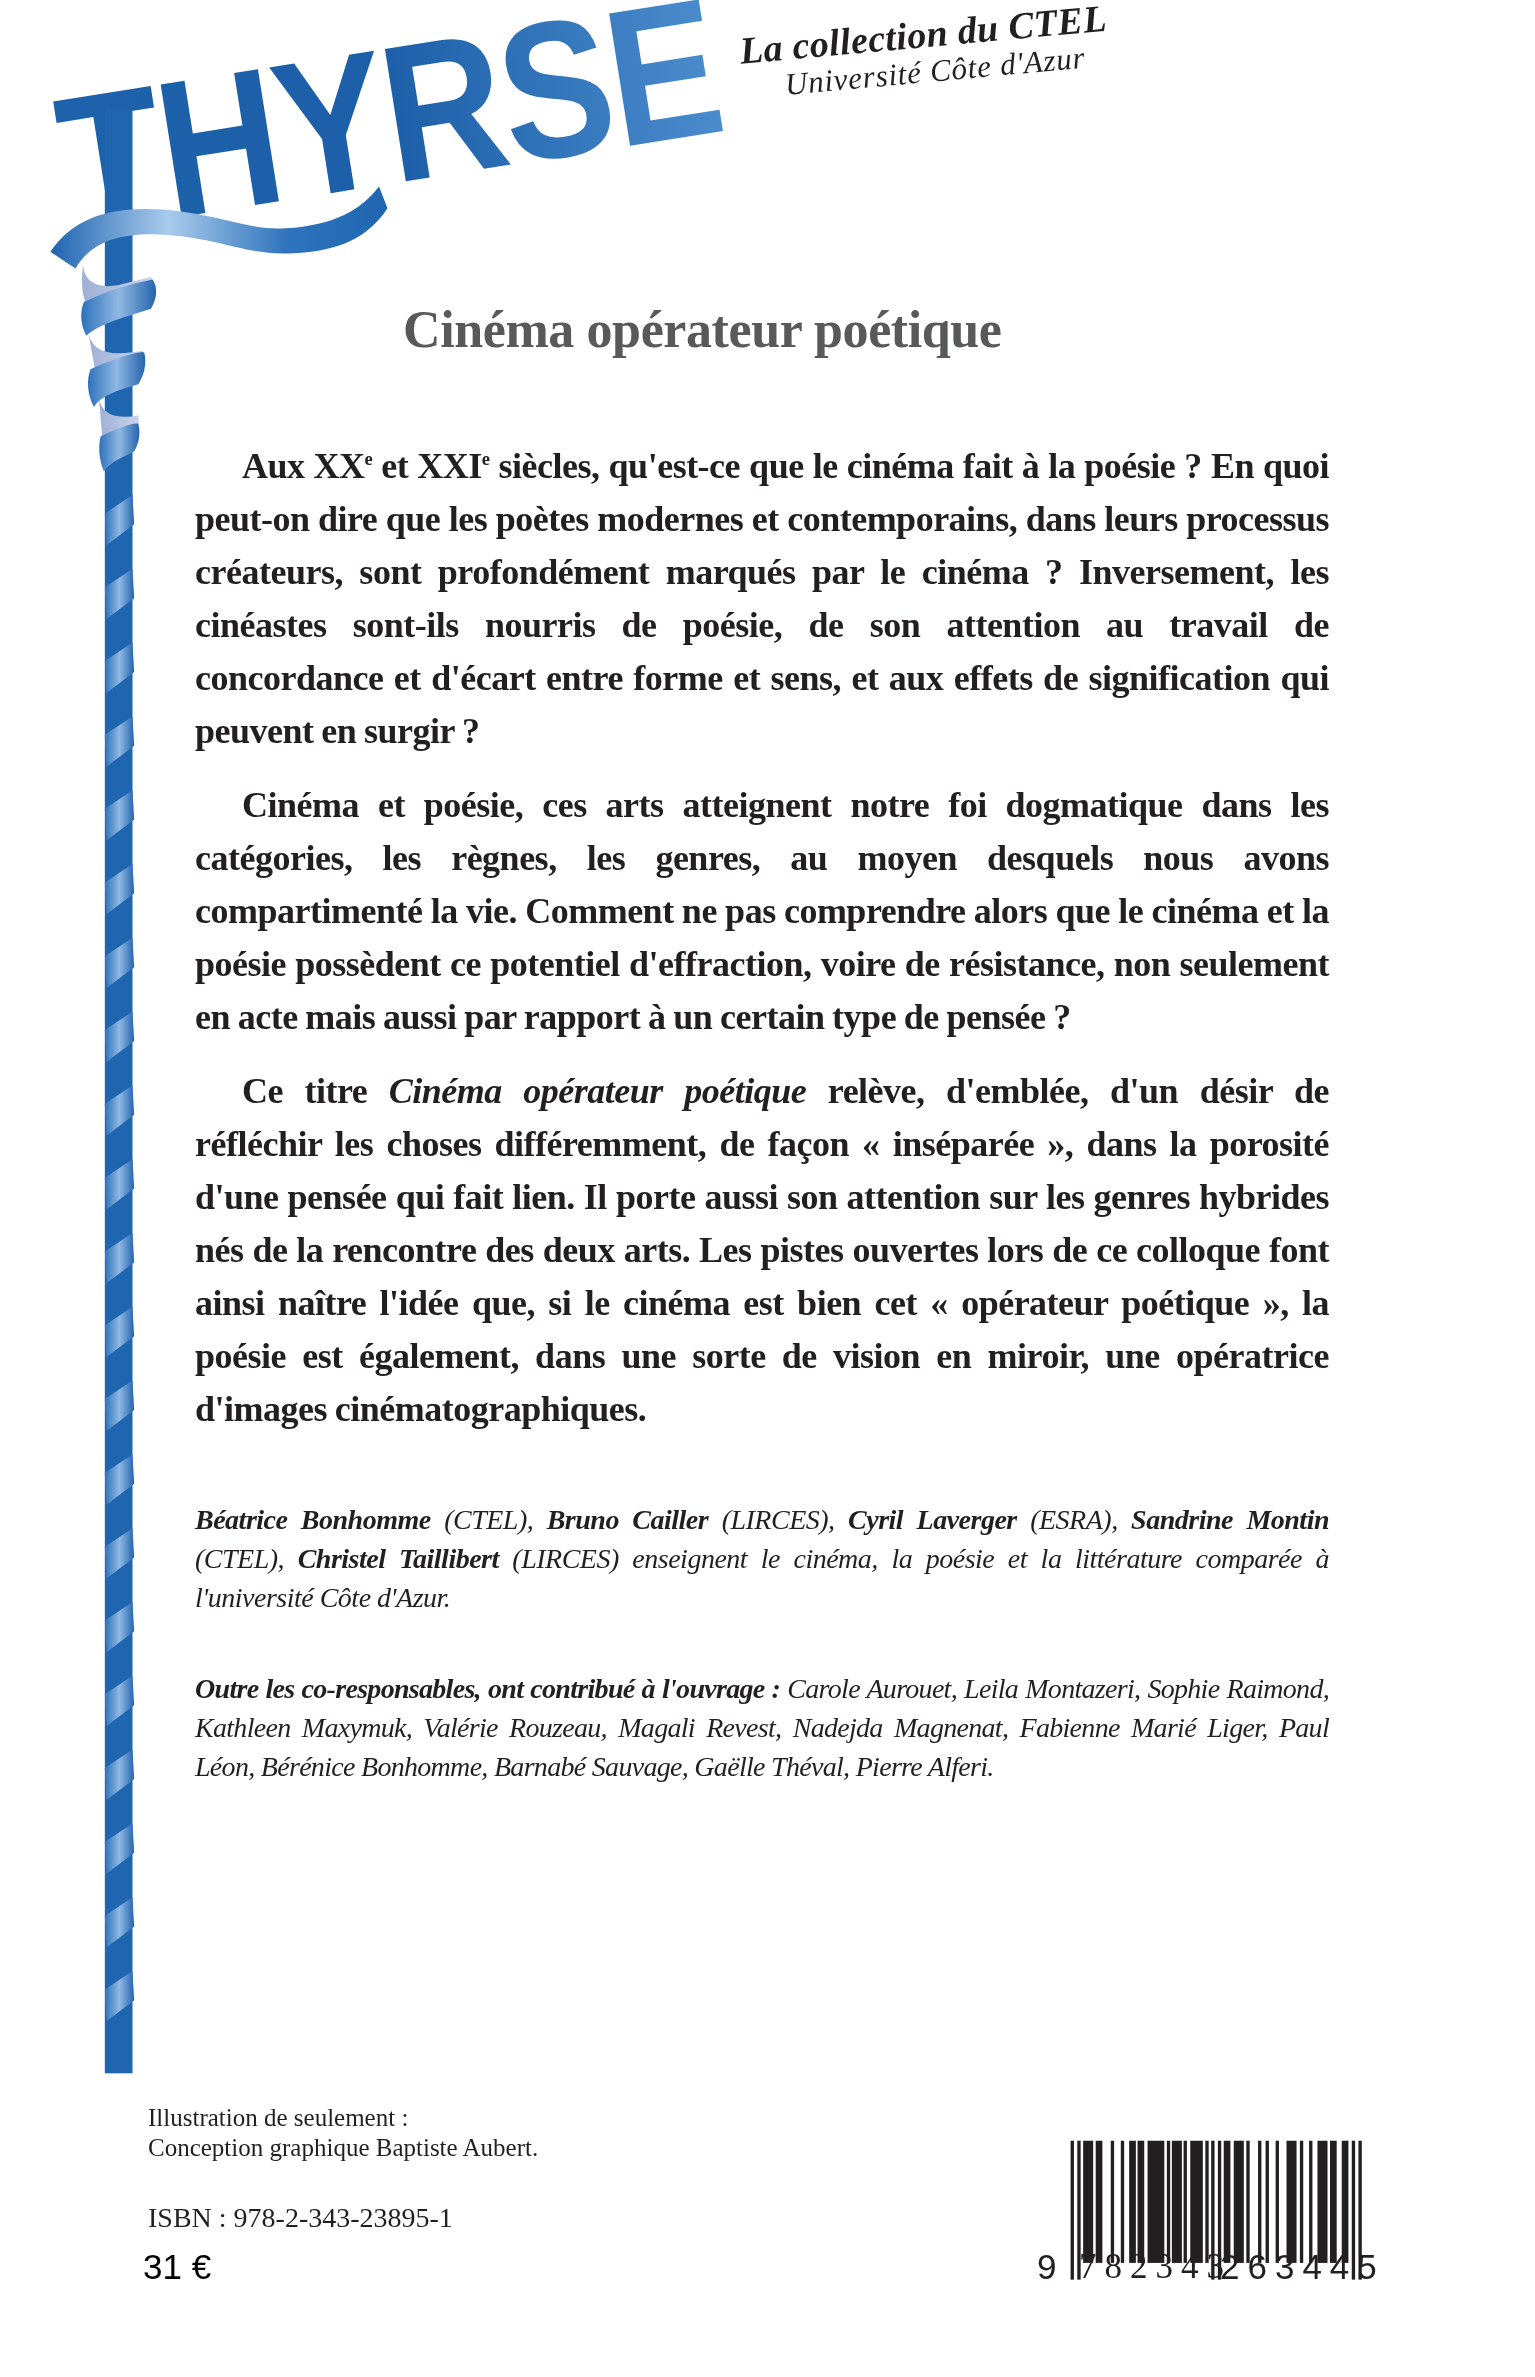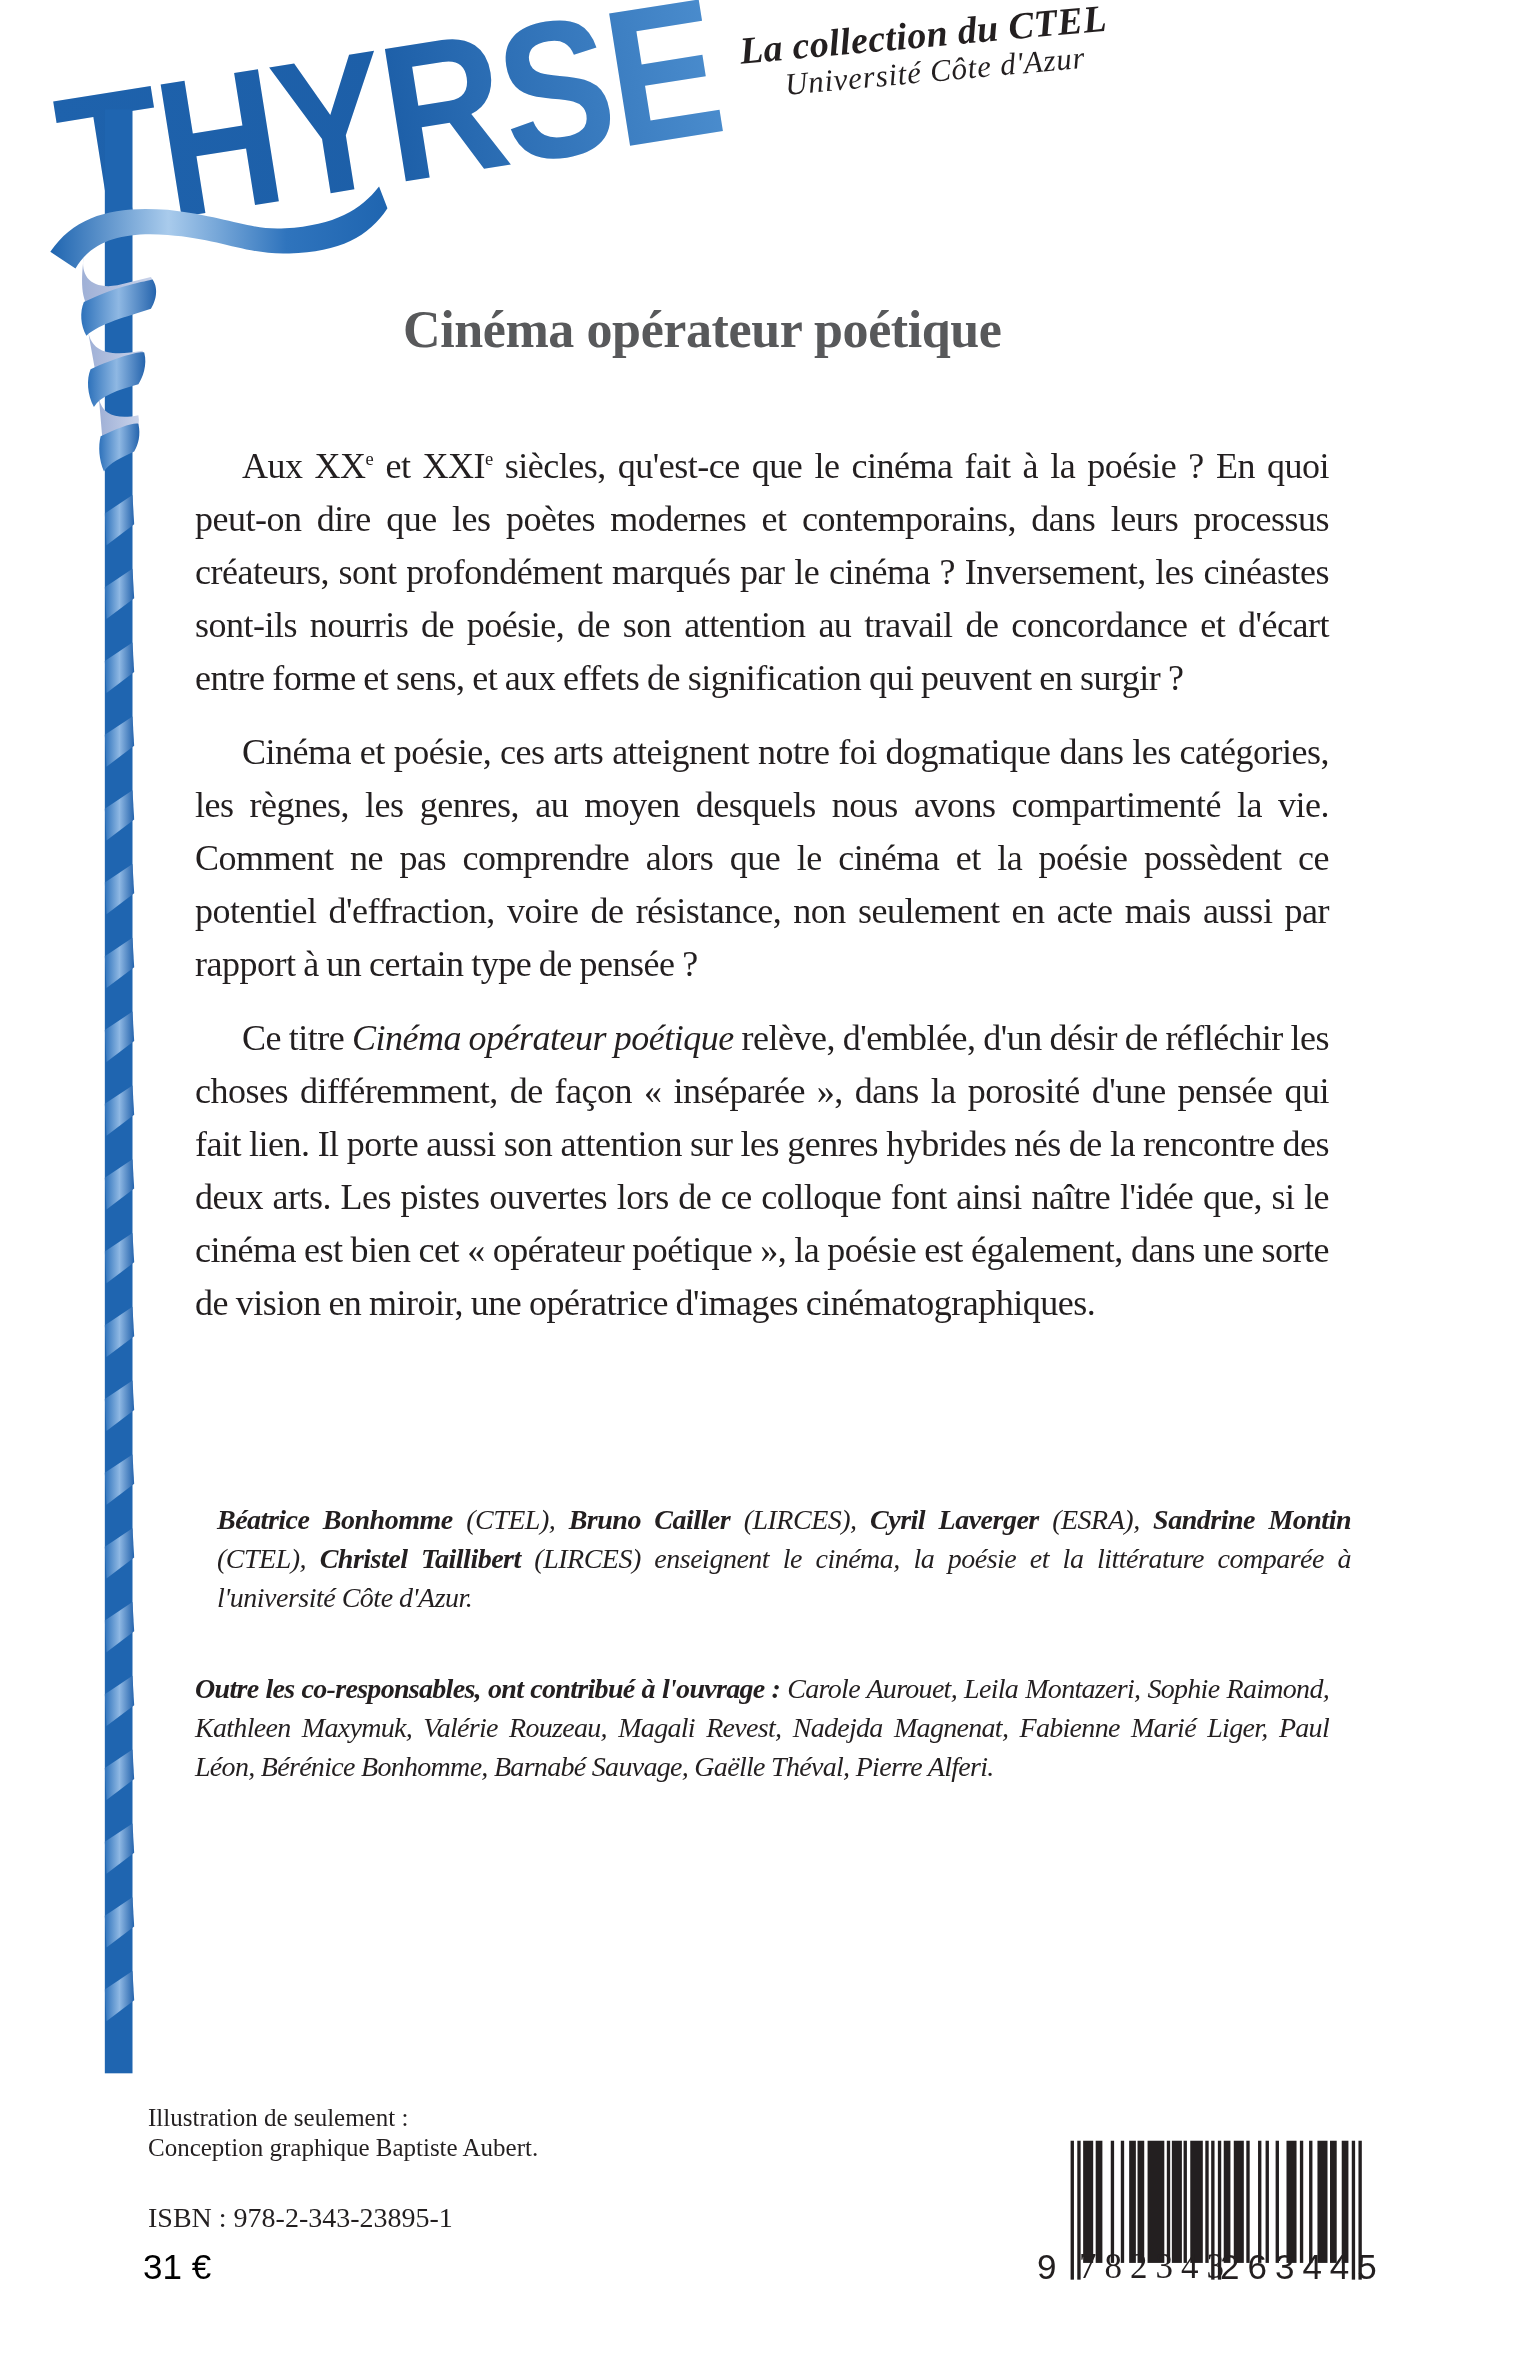--- a/index.html
+++ b/index.html
@@ -9,25 +9,25 @@
   .logo-svg { position: absolute; left: 0; top: 0; }
   .tagline { position: absolute; left: 738px; top: 32px; transform: rotate(-5.2deg); transform-origin: left top; font-family: "Liberation Serif", serif; font-style: italic; color: #231f20; line-height: 1; }
   .tagline .l1 { font-size: 38px; font-weight: bold; letter-spacing: 0.4px; white-space: nowrap; }
   .tagline .l2 { font-size: 31px; margin-left: 42px; margin-top: 3.4px; letter-spacing: 0.8px; white-space: nowrap; }
 
   
   .book-title { position: absolute; left: 403px; top: 300px; width: 721px; font-family: "Liberation Serif", serif; font-weight: bold; font-size: 52px; color: #58595b; letter-spacing: -0.4px; white-space: nowrap; }
 
   
   .summary { position: absolute; left: 195px; top: 440px; width: 1134px; }
-  .summary p { margin: 0 0 21px 0; font-size: 36px; line-height: 53px; text-align: justify; text-indent: 47px; letter-spacing: -0.5px; word-spacing: -0.8px; }
+  .summary p { margin: 0 0 21px 0; font-size: 36px; line-height: 53px; text-align: justify; text-indent: 47px; letter-spacing: -0.5px; word-spacing: -0.8px; font-weight: bold; }
   .summary sup { font-size: 18.5px; vertical-align: 13.4px; line-height: 0; }
   .summary em { font-style: italic; }
 
-  .authors { position: absolute; left: 195px; top: 1500px; width: 1134px; font-style: italic; font-size: 28px; line-height: 39px; text-align: justify; letter-spacing: -0.5px; margin-left: 22px; }
+  .authors { position: absolute; left: 195px; top: 1500px; width: 1134px; font-style: italic; font-size: 28px; line-height: 39px; text-align: justify; letter-spacing: -0.5px; }
   .authors b { font-weight: bold; }
   .contributors { position: absolute; left: 195px; top: 1669px; width: 1134px; font-style: italic; font-size: 28px; line-height: 39px; text-align: justify; letter-spacing: -0.7px; }
   .contributors b { font-weight: bold; }
 
   
   .credits { position: absolute; left: 148px; top: 2103px; font-size: 25px; line-height: 30px; color: #231f20; }
   .isbn { position: absolute; left: 148px; top: 2202px; font-size: 28px; color: #231f20; }
   .price { position: absolute; left: 143px; top: 2247px; font-family: "Liberation Sans", sans-serif; font-size: 35px; color: #000; }
 
   .barcode { position: absolute; left: 1030px; top: 2124px; width: 436px; height: 159px; }

